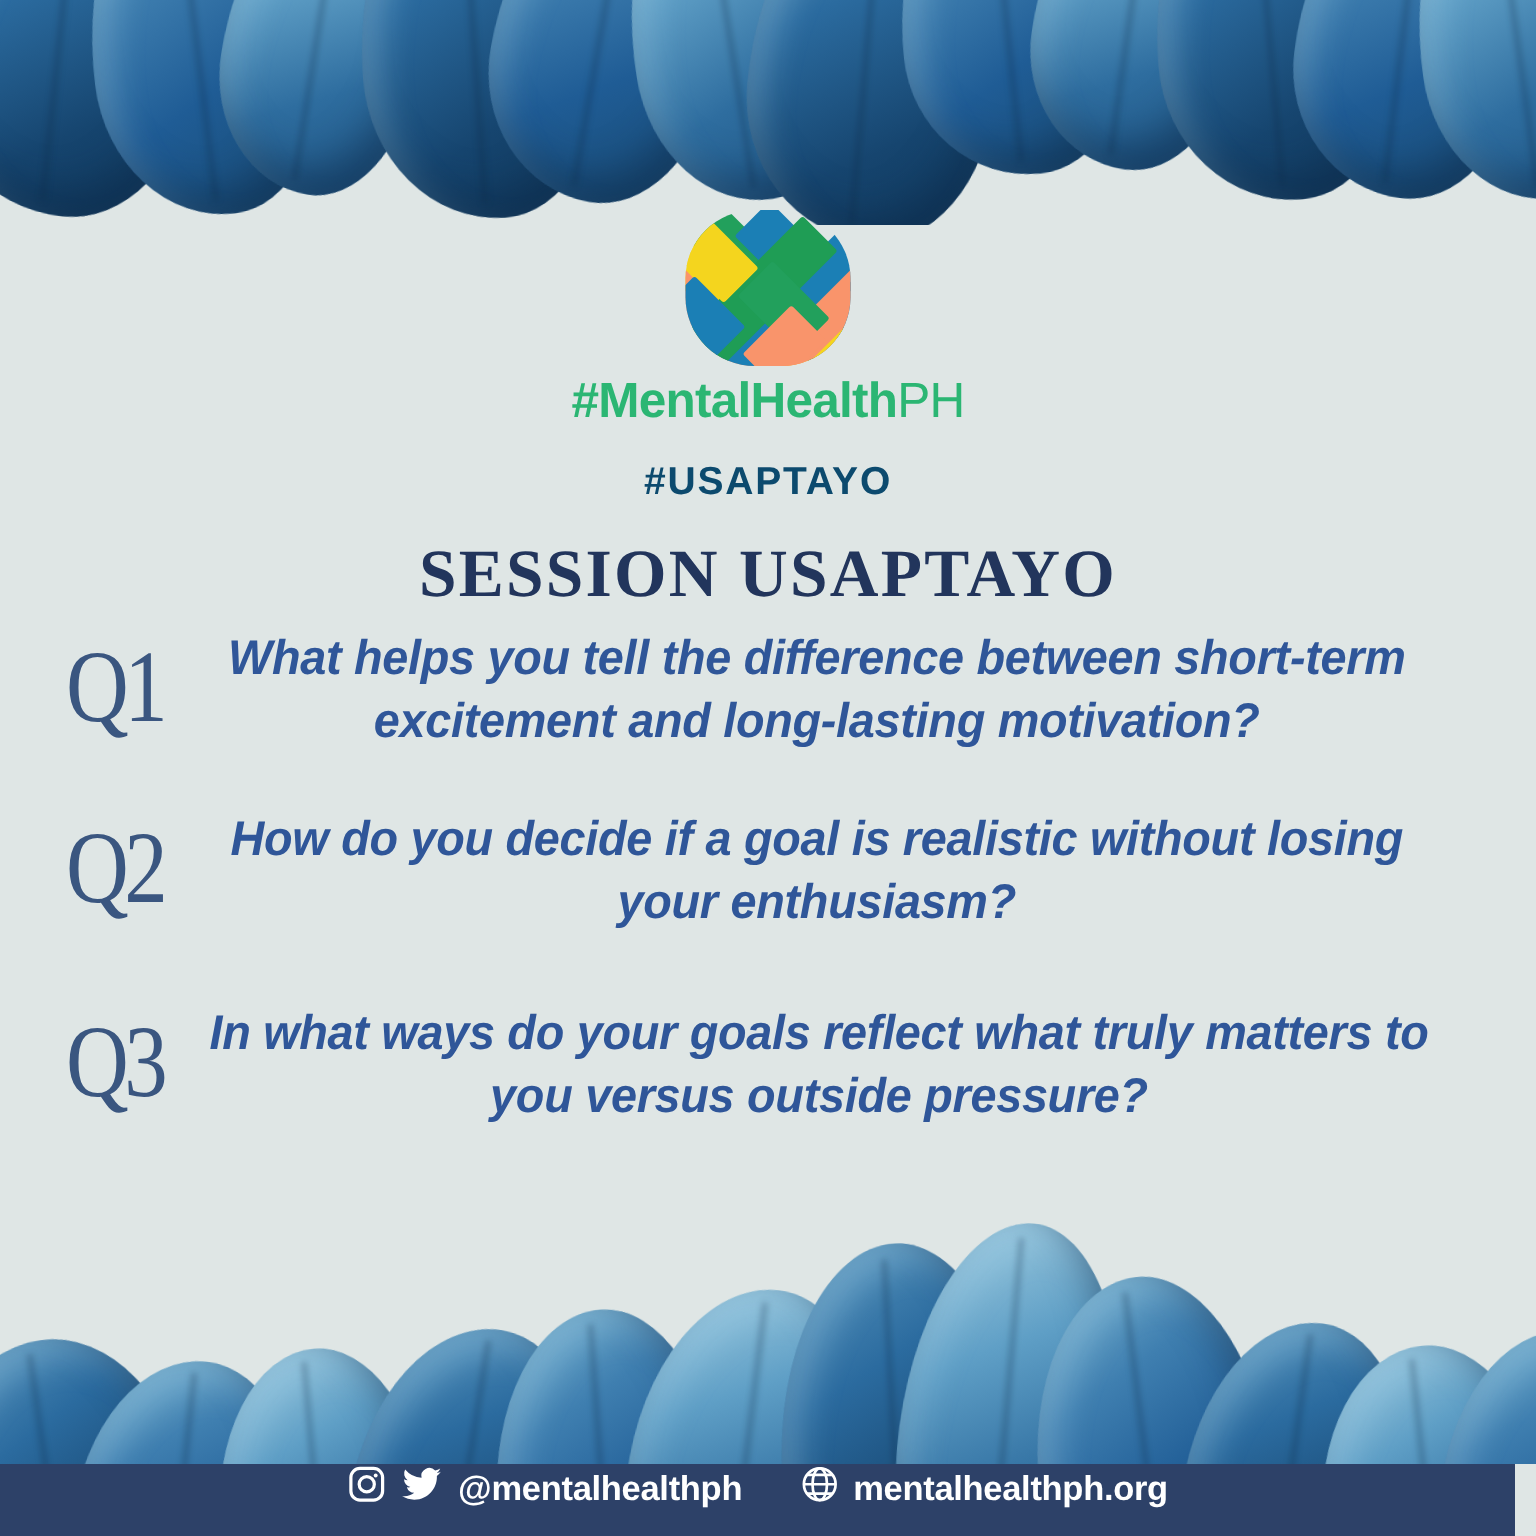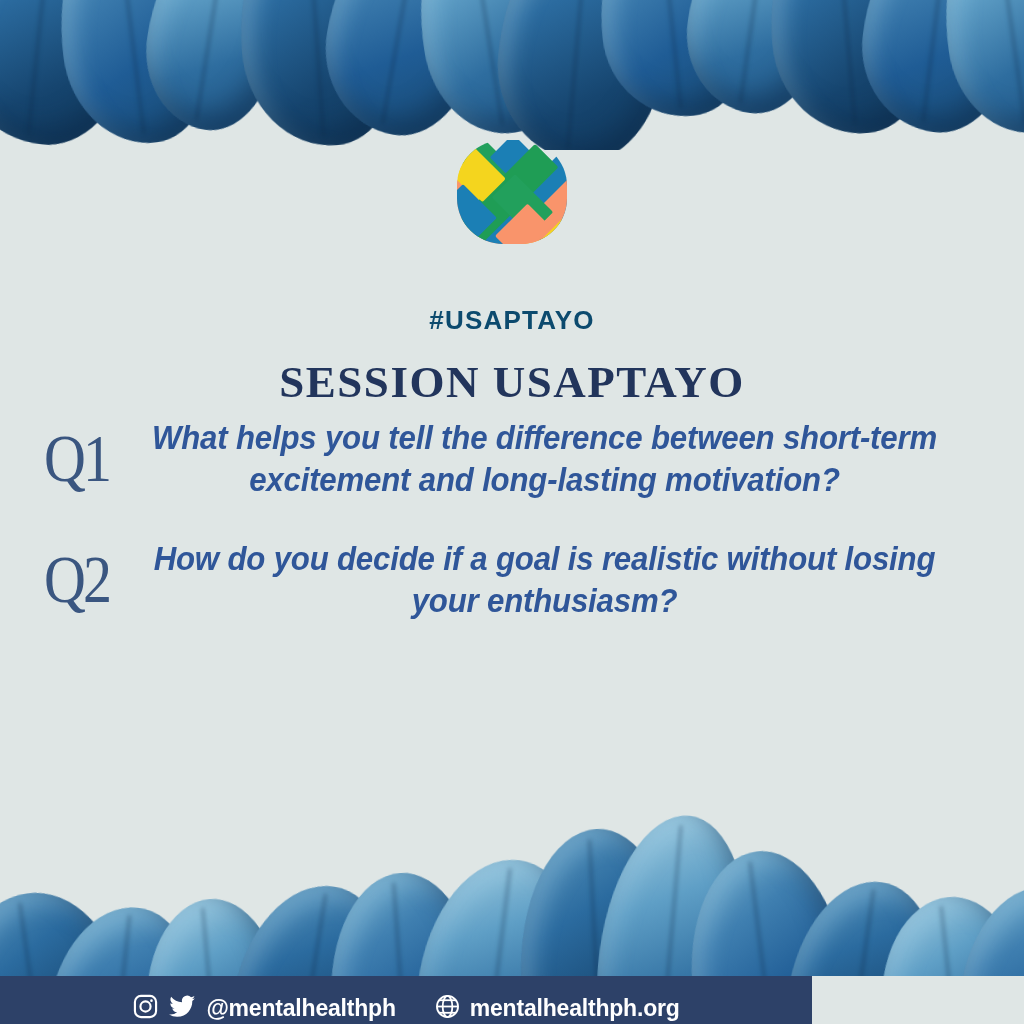--- a/index.html
+++ b/index.html
@@ -157,25 +157,25 @@
   }
   .qrow.q3 .qtext { margin-left: 108px; margin-right: 40px; }
   .qrow.q1 { margin-bottom: 38px; }
   .qrow.q2 { margin-bottom: 46px; }
 
   
   .footer {
     position: absolute;
     left: 0;
     bottom: 0;
-    width: 812px;
+    width: 1010px;
     height: 48px;
     background: #2d4168;
     display: flex;
-    align-items: flex-end;
+    align-items: flex-start;
     justify-content: center;
     gap: 10px;
     color: #ffffff;
   }
   .f-group { display: flex; align-items: center; gap: 9px; }
   .f-group.second { margin-left: 28px; }
   .f-text {
     font-size: 23px;
     font-weight: 600;
     letter-spacing: -0.2px;
@@ -217,37 +217,44 @@
       <div class="band" style="background:#1f9d55; left:-28px; top:110px; width:150px; height:33px; transform:rotate(-45deg); transform-origin:left top;"></div>
       <div class="band" style="background:#f4d51e; left:74px;  top:110px; width:150px; height:33px; transform:rotate(-45deg); transform-origin:left top;"></div>
 
       <div class="band" style="background:#f4d51e; left:12px; top:2px; width:52px; height:33px; transform:rotate(45deg); transform-origin:left top;"></div>
       <div class="band" style="background:#1b7fb5; left:6px;  top:44px; width:48px; height:33px; transform:rotate(45deg); transform-origin:left top;"></div>
       <div class="band" style="background:#22a05c; left:58px; top:34px; width:54px; height:33px; transform:rotate(45deg); transform-origin:left top;"></div>
       <div class="band" style="background:#f9946b; left:38px; top:96px; width:46px; height:33px; transform:rotate(-45deg); transform-origin:left top;"></div>
     </div>
   </div>
 
+  <div class="brand">
+    <span class="b-strong">#MentalHealth</span><span class="b-light">PH</span>
+  </div>
 
   <div class="usaptayo">#USAPTAYO</div>
 
   <div class="title">SESSION USAPTAYO</div>
 
   <div class="qlist">
 
     <div class="qrow q1">
       <div class="qnum">Q1</div>
       <div class="qtext">What helps you tell the difference between short-term excitement and long-lasting motivation?</div>
     </div>
 
     <div class="qrow q2">
       <div class="qnum">Q2</div>
       <div class="qtext">How do you decide if a goal is realistic without losing your enthusiasm?</div>
     </div>
 
+    <div class="qrow q3">
+      <div class="qnum">Q3</div>
+      <div class="qtext">In what ways do your goals reflect what truly matters to you versus outside pressure?</div>
+    </div>
 
   </div>
 
   <div class="floral floral-bottom">
     <div class="petal dark vein" style="left:-50px; top:82px;  width:175px; height:200px; transform:rotate(-8deg);"></div>
     <div class="petal vein" style="left:50px;  top:96px;  width:150px; height:190px; transform:rotate(6deg);"></div>
     <div class="petal lite vein" style="left:145px; top:88px;  width:140px; height:195px; transform:rotate(-5deg);"></div>
     <div class="petal dark vein" style="left:235px; top:74px;  width:160px; height:210px; transform:rotate(9deg);"></div>
     <div class="petal vein" style="left:330px; top:62px;  width:150px; height:215px; transform:rotate(-4deg);"></div>
     <div class="petal lite vein" style="left:420px; top:48px;  width:165px; height:225px; transform:rotate(7deg);"></div>

